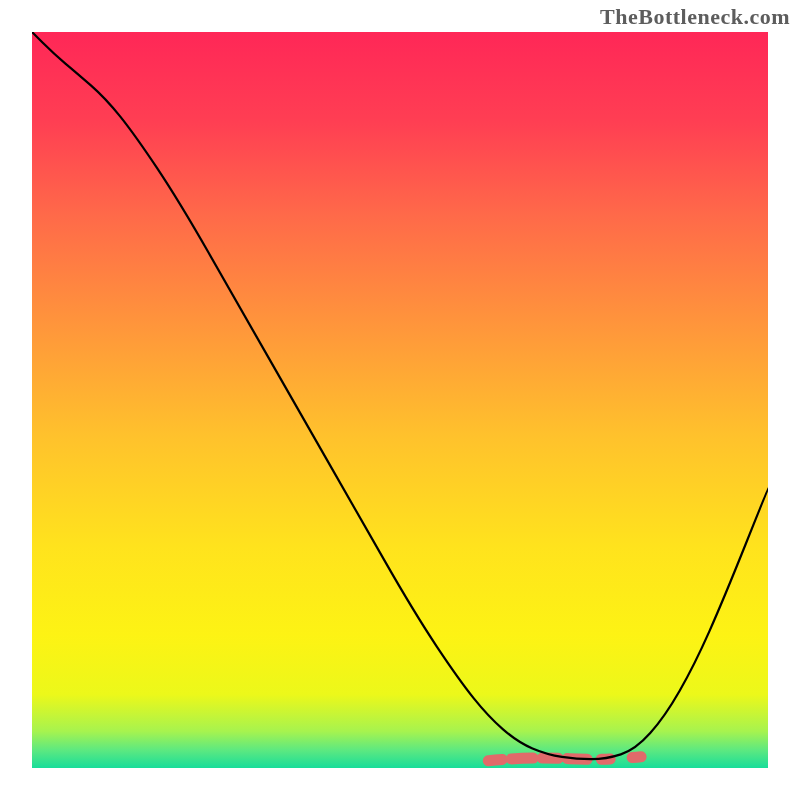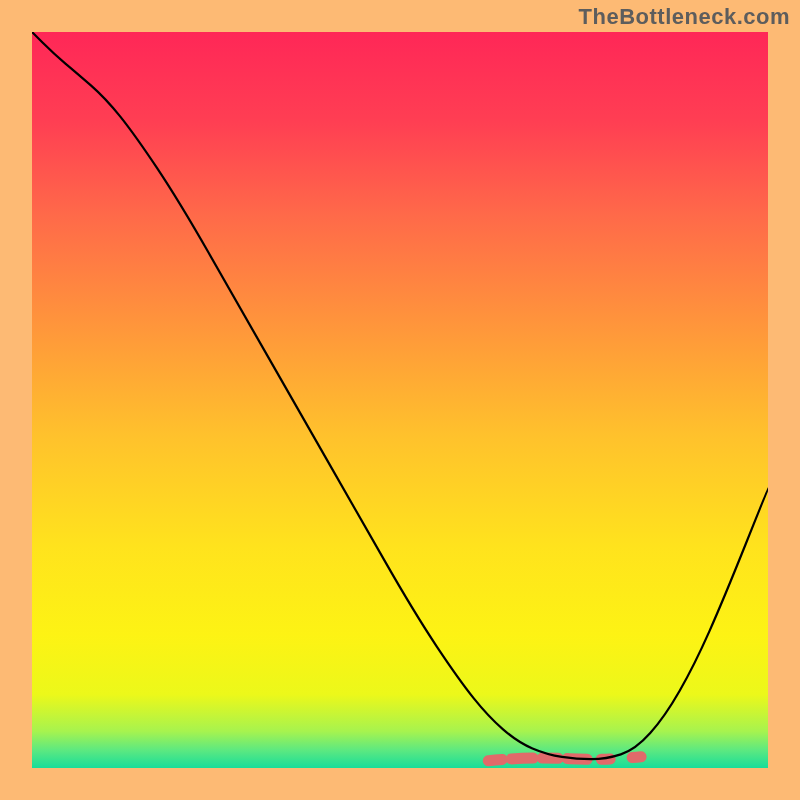--- a/index.html
+++ b/index.html
@@ -8,21 +8,22 @@
     width: 800px;
     height: 800px;
     background: #000000;
     overflow: hidden;
     font-family: Arial, Helvetica, sans-serif;
   }
   .frame {
     position: relative;
     width: 800px;
     height: 800px;
-    background: #fdba74;
+    background: #ffffff;
+    font-family: Liberation Serif, serif;
   }
   .watermark {
     position: absolute;
     top: 4px;
     right: 10px;
     font-size: 22px;
     font-weight: 600;
     color: #5d5d5d;
     letter-spacing: 0.5px;
     z-index: 20;

